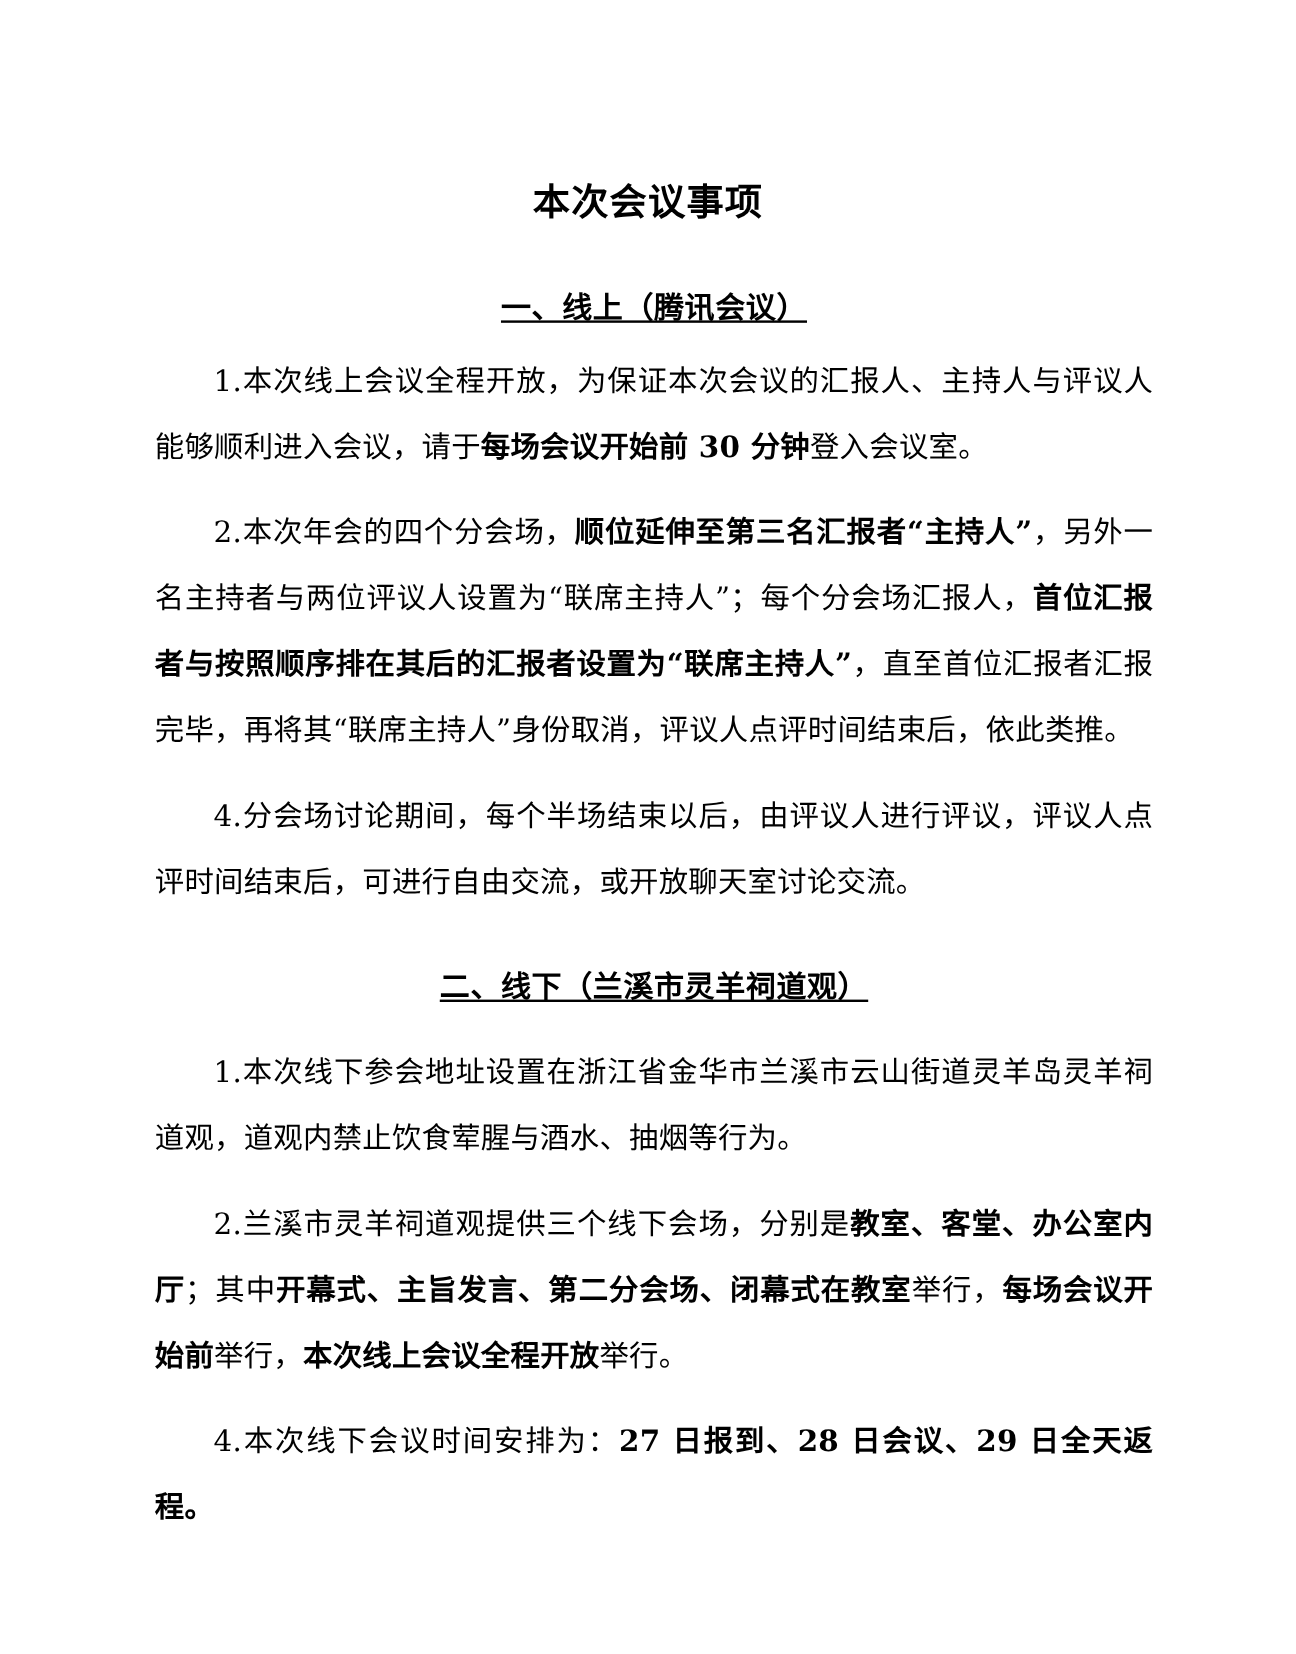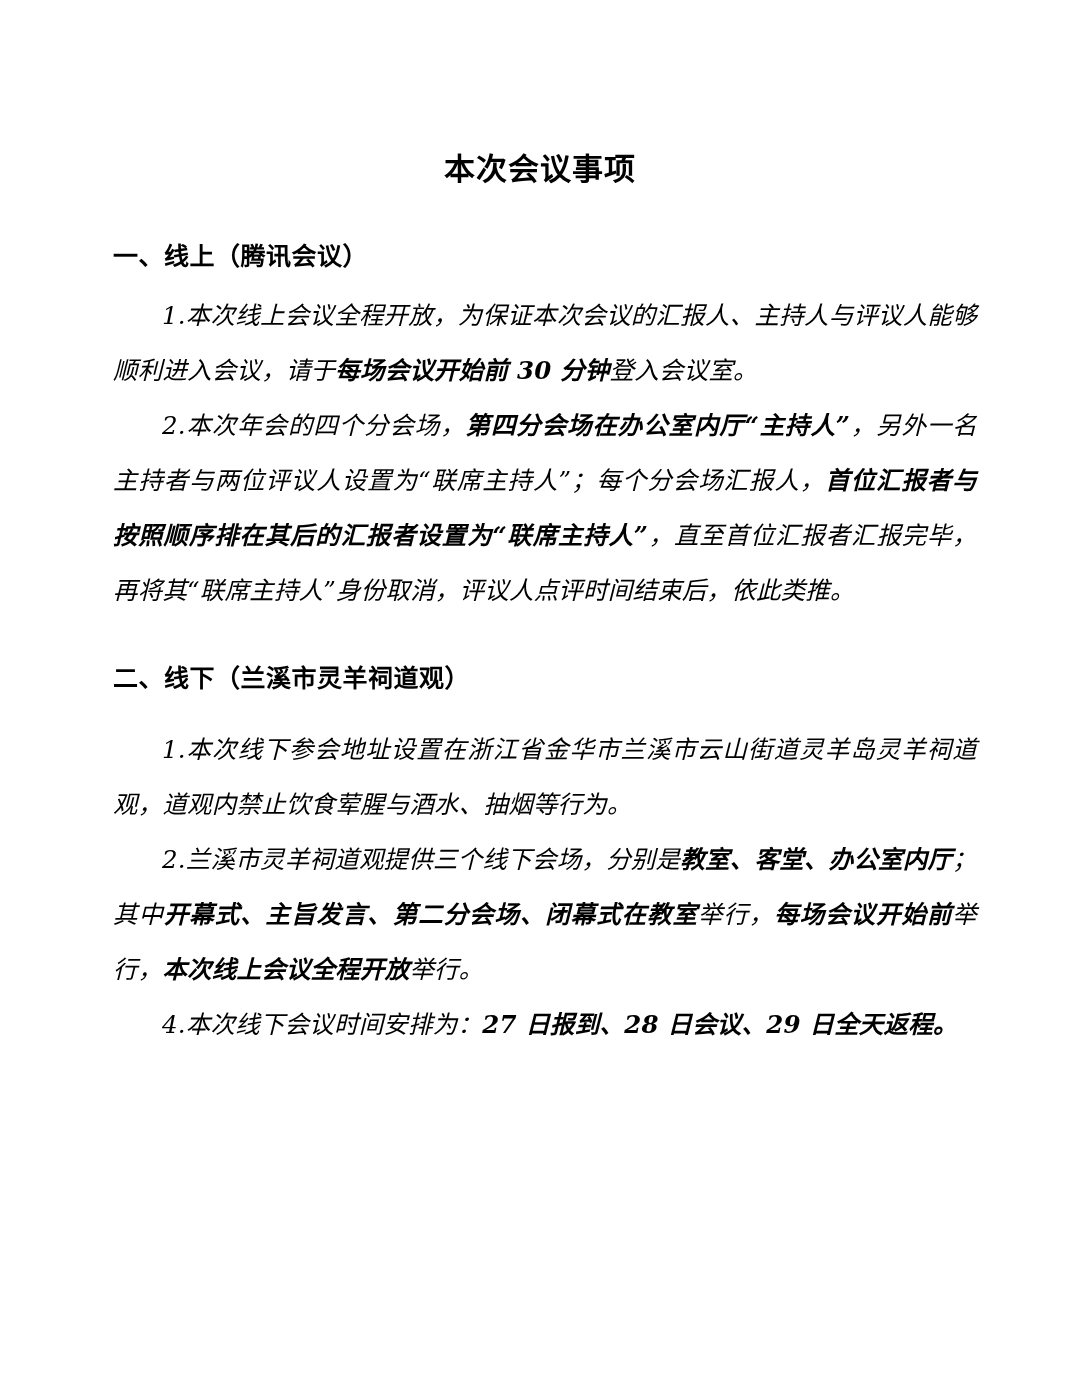--- a/index.html
+++ b/index.html
@@ -41,54 +41,55 @@
     left: 113px;
     top: 240px;
     width: 864px;
   }
   .section-heading {
     font-size: 25px;
     font-weight: 700;
     line-height: 34px;
     letter-spacing: 0.5px;
     margin: 0 0 14px 0;
-    text-align: left;
+    text-align: center;
+    text-decoration: underline;
   }
   .section-heading.second {
     margin-top: 44px;
     margin-bottom: 26px;
   }
   .para {
     font-size: 24.5px;
     line-height: 55px;
     text-align: justify;
     text-align-last: left;
     text-justify: inter-ideograph;
-    margin: 0;
+    margin: 16px;
     text-indent: 2em;
     letter-spacing: 0.2px;
-    font-style: italic;
   }
   .para b, .para strong {
     font-weight: 700;
   }
 </style>
 </head>
 <body>
 
 <div class="page">
 
   <div class="doc-title">本次会议事项</div>
 
   <div class="body-block">
 
     <div class="section-heading">一、线上（腾讯会议）</div>
 
     <p class="para"><span>1.本次线上会议全程开放，为保证本次会议的汇报人、主持人与评议人能够顺利进入会议，请于</span><b>每场会议开始前 30 分钟</b><span>登入会议室。</span></p>
-    <p class="para"><span>2.本次年会的四个分会场，</span><b>第四分会场在办公室内厅“主持人”</b><span>，另外一名主持者与两位评议人设置为“联席主持人”；每个分会场汇报人，</span><b>首位汇报者与按照顺序排在其后的汇报者设置为“联席主持人”</b><span>，直至首位汇报者汇报完毕，再将其“联席主持人”身份取消，评议人点评时间结束后，依此类推。</span></p>
+    <p class="para"><span>2.本次年会的四个分会场，</span><b>顺位延伸至第三名汇报者“主持人”</b><span>，另外一名主持者与两位评议人设置为“联席主持人”；每个分会场汇报人，</span><b>首位汇报者与按照顺序排在其后的汇报者设置为“联席主持人”</b><span>，直至首位汇报者汇报完毕，再将其“联席主持人”身份取消，评议人点评时间结束后，依此类推。</span></p>
+    <p class="para"><span>4.分会场讨论期间，每个半场结束以后，由评议人进行评议，评议人点评时间结束后，可进行自由交流，或开放聊天室讨论交流。</span></p>
 
     <div class="section-heading second">二、线下（兰溪市灵羊祠道观）</div>
 
     <p class="para"><span>1.本次线下参会地址设置在浙江省金华市兰溪市云山街道灵羊岛灵羊祠道观，道观内禁止饮食荤腥与酒水、抽烟等行为。</span></p>
     <p class="para"><span>2.兰溪市灵羊祠道观提供三个线下会场，分别是</span><b>教室、客堂、办公室内厅</b><span>；其中</span><b>开幕式、主旨发言、第二分会场、闭幕式在教室</b><span>举行，</span><b>每场会议开始前</b><span>举行，</span><b>本次线上会议全程开放</b><span>举行。</span></p>
     <p class="para"><span>4.本次线下会议时间安排为：</span><b>27 日报到、28 日会议、29 日全天返程。</b></p>
 
   </div>
 </div>
 

